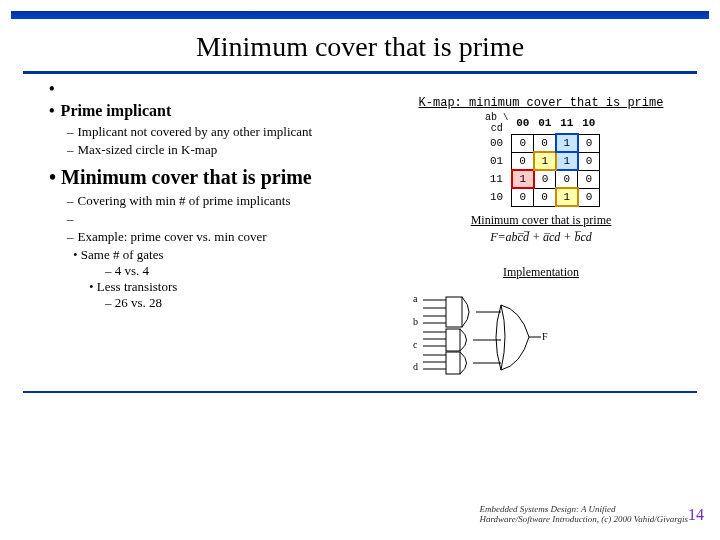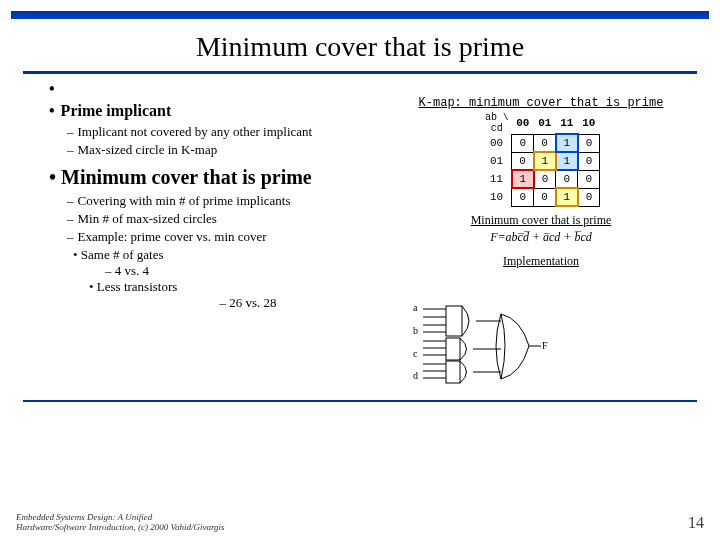--- a/index.html
+++ b/index.html
@@ -137,58 +137,58 @@
       font-size: 12px;
       text-decoration: underline;
       text-align: center;
       margin-bottom: 2px;
     }
 
     .formula {
       font-size: 12px;
       text-align: center;
       font-style: italic;
-      margin-bottom: 9px;
+      margin-bottom: 20px;
     }
 
     
     .impl-title {
       font-size: 12px;
       text-decoration: underline;
       text-align: center;
-      margin-bottom: 20px;
+      margin-bottom: 0;
     }
 
     .impl-row {
       display: flex;
       align-items: flex-start;
       gap: 4px;
     }
 
     
     .footer {
       position: absolute;
-      bottom: 8px;
+      bottom: 16px;
       left: 16px;
       right: 16px;
       display: flex;
-      justify-content: space-between;
+      justify-content: flex-end;
       align-items: flex-end;
       font-family: Liberation Serif, serif;
     }
 
     .footer-left {
       font-size: 9px;
       font-style: italic;
       color: #333;
     }
 
     .page-num {
       font-size: 16px;
-      color: #404040;
+      color: #6d28d9;
     }
   </style>
 </head>
 <body>
 
 <div class="slide">
   <div class="title-bar"></div>
 
   <h1 class="title">Minimum cover that is prime</h1>
 
@@ -220,39 +220,38 @@
           <span>•</span> <span>Minimum cover that is prime</span>
         </div>
 
         <div class="bullet-sub">
           <span class="dash">–</span>
           <span>Covering with min # of prime implicants</span>
         </div>
 
         <div class="bullet-sub">
           <span class="dash">–</span>
-          <span>Min # of max-sized circles</span>
         </div>
 
         <div class="bullet-sub">
           <span class="dash">–</span>
           <span>Example: prime cover vs. min cover</span>
         </div>
 
         <div style="margin-left: 24px; font-size: 13px;">
           <span>•</span> <span>Same # of gates</span>
         </div>
         <div style="margin-left: 56px; font-size: 13px;">
           – <span>4 vs. 4</span>
         </div>
 
         <div style="margin-left: 40px; font-size: 13px;">
           <span>•</span> <span>Less transistors</span>
         </div>
-        <div style="margin-left: 56px; font-size: 13px; text-align: center;">
+        <div style="margin-left: 56px; font-size: 13px;">
           – <span>26 vs. 28</span>
         </div>
 
       </div>
 
       <div class="right-col">
 
         <div class="kmap-container">
           <div class="kmap-title">K-map: minimum cover that is prime</div>
 

